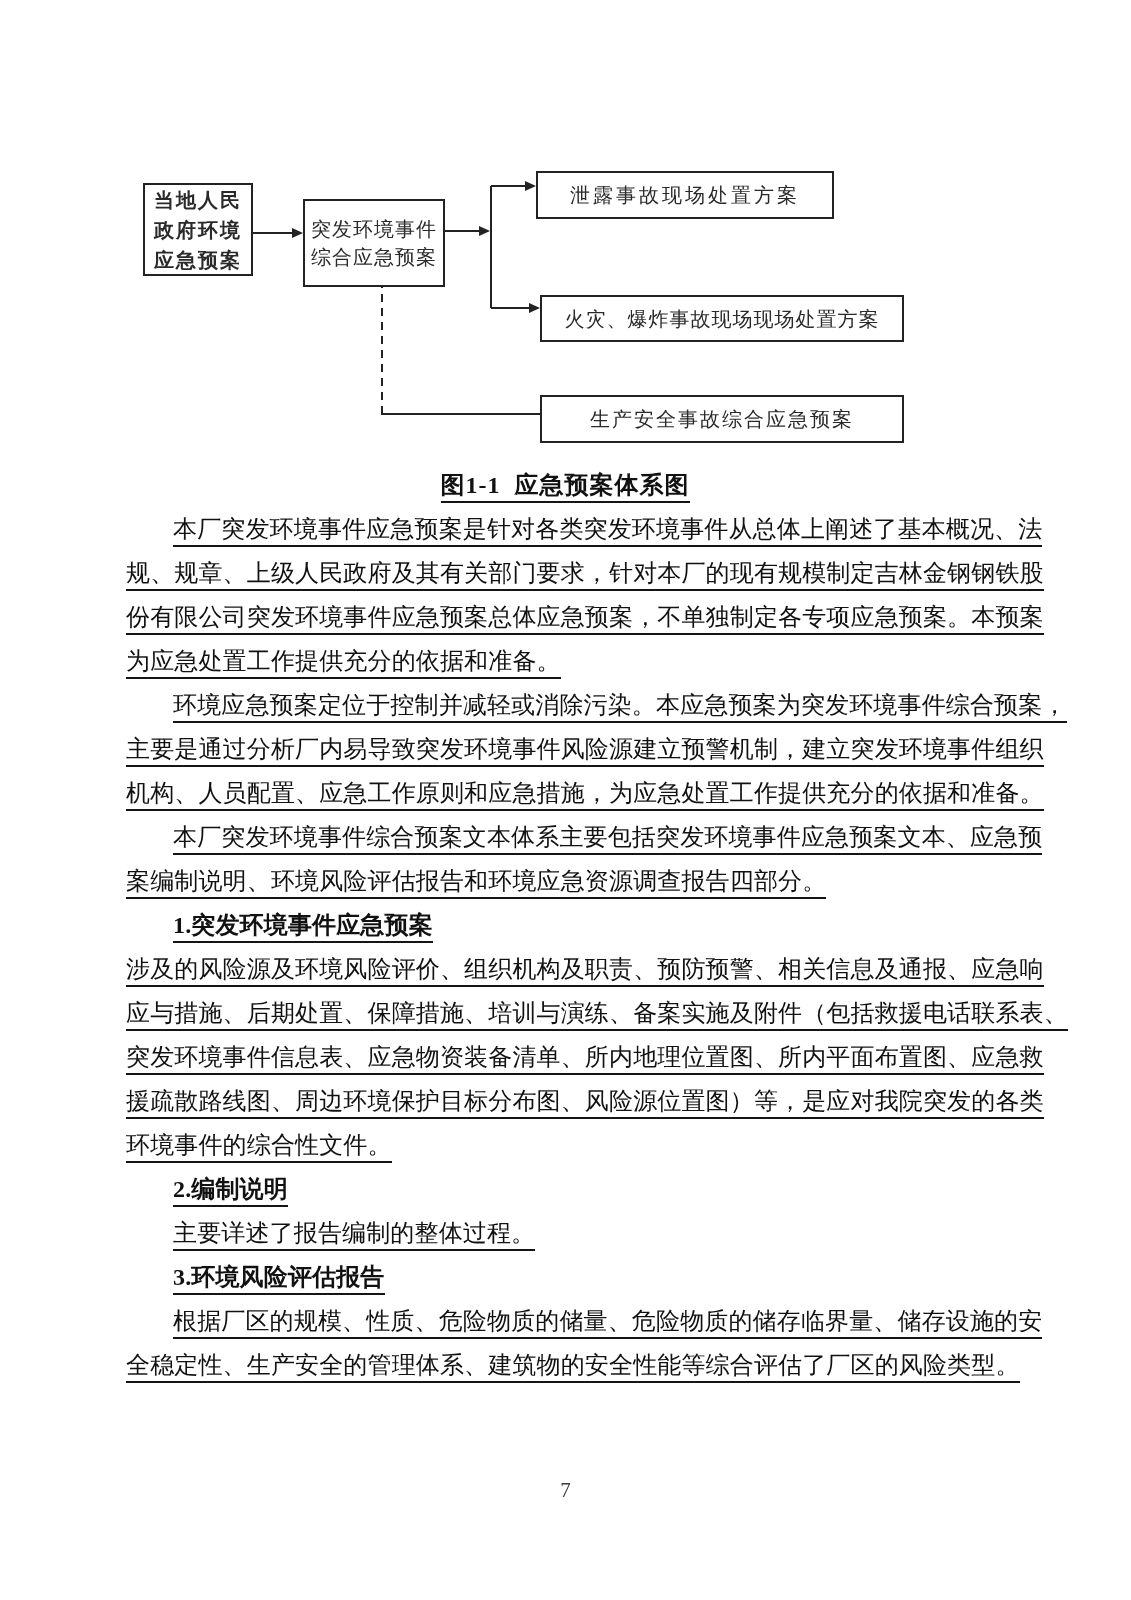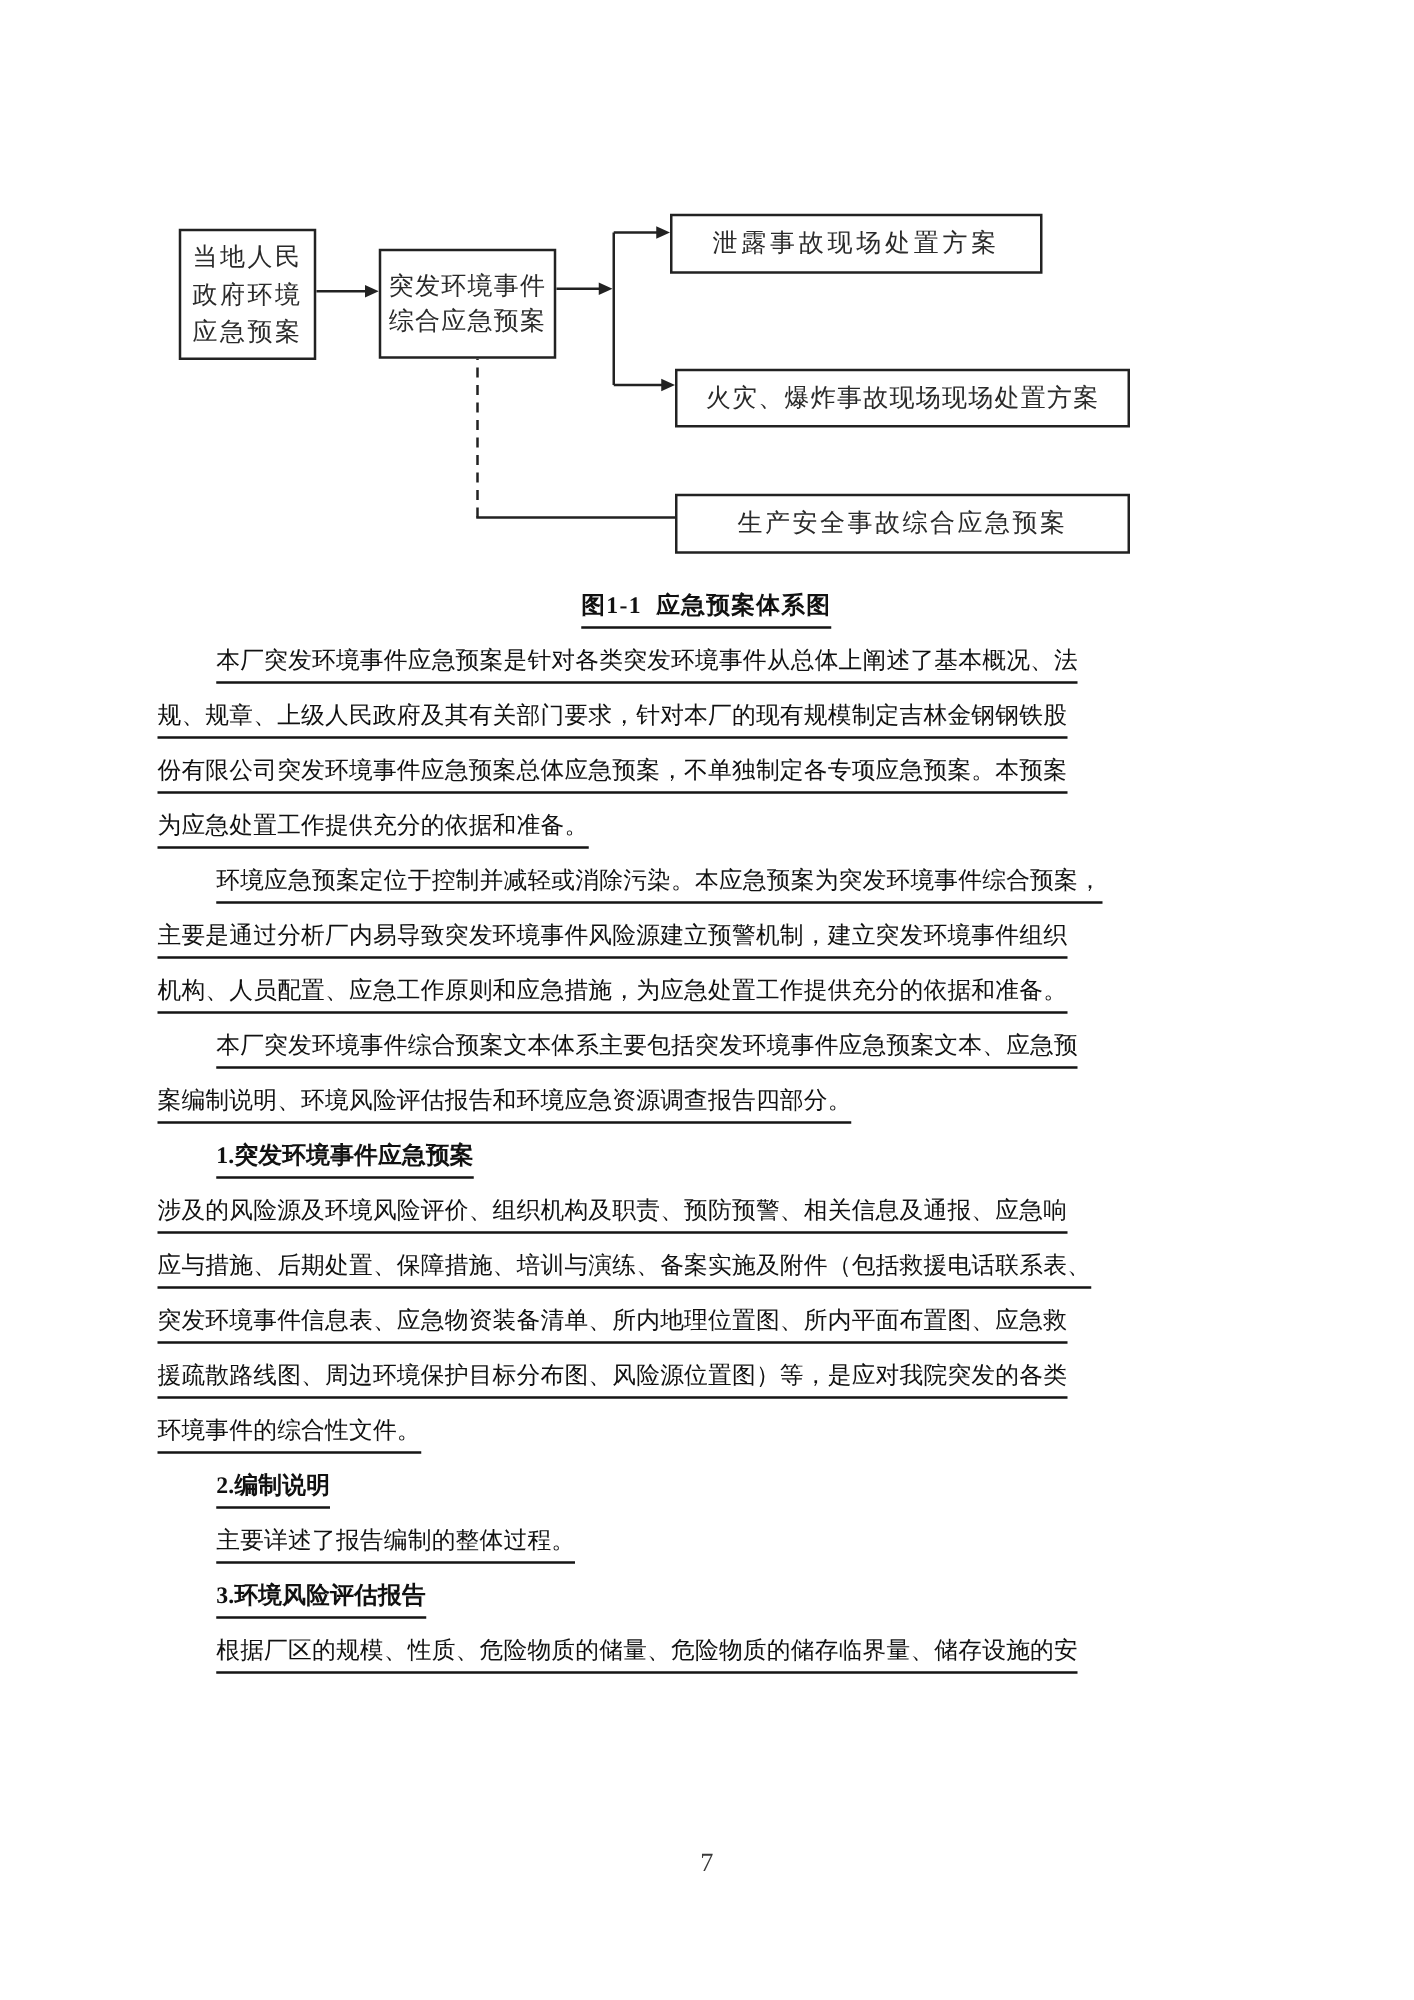--- a/index.html
+++ b/index.html
@@ -24,42 +24,42 @@
     display: flex;
     flex-direction: column;
     align-items: center;
     justify-content: center;
     text-align: center;
     color: #2a2a2a;
     background: #ffffff;
     font-size: 20px;
   }
   .dbox .bl { line-height: 30px; letter-spacing: 2px; white-space: pre; }
-  #box-local { left: 143px; top: 183px; width: 110px; height: 105px; }
+  #box-local { left: 143px; top: 183px; width: 110px; height: 93px; font-weight: bold; }
   #box-comp  { left: 303px; top: 199px; width: 142px; height: 88px; }
   #box-comp .bl { line-height: 28px; letter-spacing: 1px; }
   #box-leak  { left: 536px; top: 171px; width: 298px; height: 48px; }
   #box-leak .bl { letter-spacing: 3px; }
   #box-fire  { left: 540px; top: 295px; width: 364px; height: 47px; }
   #box-fire .bl { letter-spacing: 1px; }
   #box-prod  { left: 540px; top: 395px; width: 364px; height: 48px; }
   #box-prod .bl { letter-spacing: 2px; }
 
   
   .content {
     position: absolute;
     left: 126px;
     top: 463px;
     width: 878px;
   }
   .row {
     height: 44px;
     box-sizing: border-box;
     padding-top: 6px;
-    font-size: 19px;
+    font-size: 24px;
   }
   .row .u {
     display: inline-block;
     line-height: 32px;
     border-bottom: 2px solid #151515;
     white-space: pre;
     letter-spacing: 0.15px;
   }
   .row.indent { padding-left: 47px; }
   .row.heading { font-weight: bold; }
@@ -152,18 +152,19 @@
     <div class="row"><span class="u">援疏散路线图、周边环境保护目标分布图、风险源位置图）等，是应对我院突发的各类</span></div>
     <div class="row"><span class="u">环境事件的综合性文件。</span></div>
 
     <div class="row indent heading"><span class="u">2.编制说明</span></div>
 
     <div class="row indent"><span class="u">主要详述了报告编制的整体过程。</span></div>
 
     <div class="row indent heading"><span class="u">3.环境风险评估报告</span></div>
 
     <div class="row indent"><span class="u">根据厂区的规模、性质、危险物质的储量、危险物质的储存临界量、储存设施的安</span></div>
+    <div class="row"><span class="u">全稳定性、生产安全的管理体系、建筑物的安全性能等综合评估了厂区的风险类型。</span></div>
 
   </div>
 
   <div class="pagenum">7</div>
 
 </div>
 
 </body></html>

